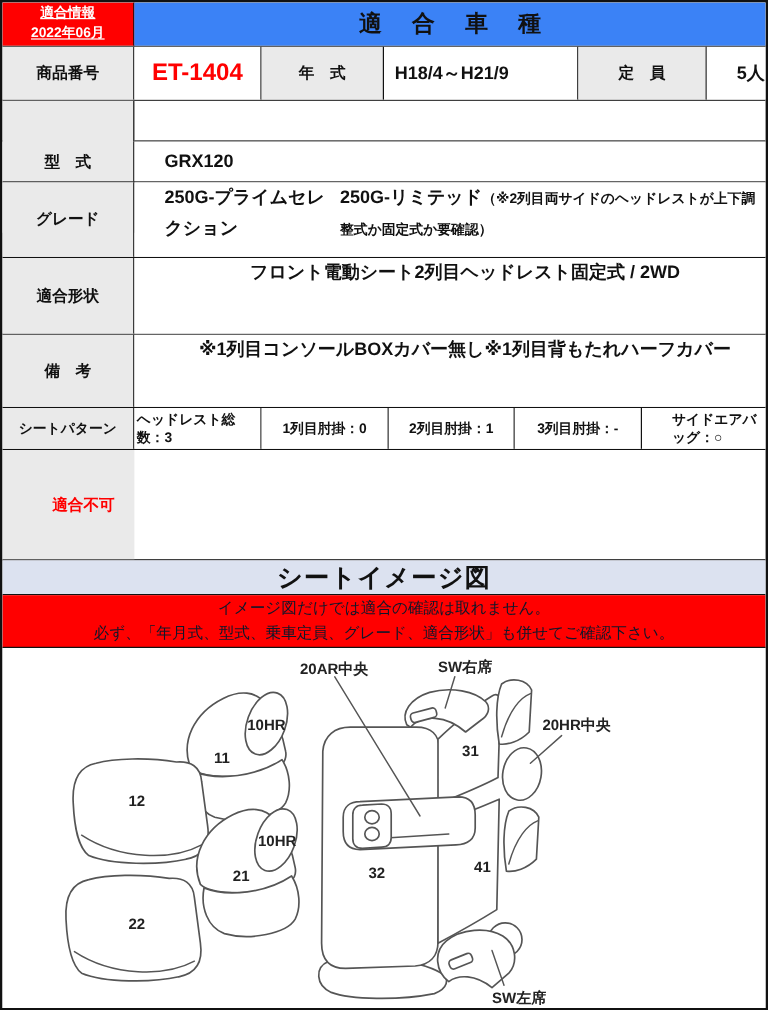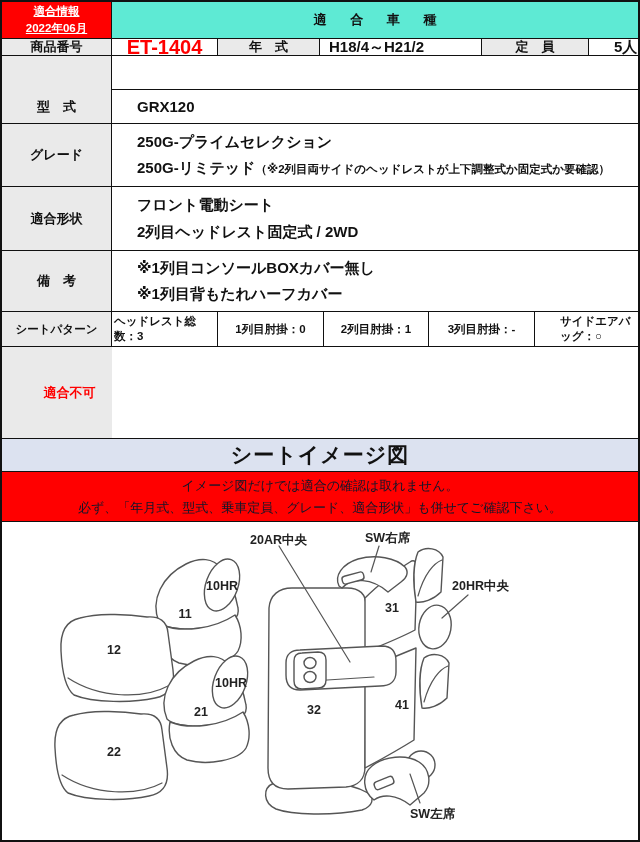--- a/index.html
+++ b/index.html
@@ -6,31 +6,31 @@
   body { background:#fff; font-family:"Liberation Sans","DejaVu Sans",sans-serif; }
   .sheet {
     width:640px; height:842px; margin:0 auto; background:#fff;
     border:2px solid #111; display:flex; flex-direction:column; overflow:hidden;
   }
   .row { display:flex; border-bottom:1px solid #111; flex:0 0 auto; }
   .cell { display:flex; align-items:center; border-right:1px solid #111; overflow:hidden; }
   .cell:last-child { border-right:none;padding-left:25px; }
   .label-cell { background:#eaeaea; justify-content:center; font-weight:bold; font-size:13px; color:#111; text-align:center; }
   .value-cell { background:#fff; padding-left:9px; font-weight:bold; font-size:15px; color:#111; }
-  .multiline { flex-direction:column; align-items:flex-start; justify-content:center; line-height:1.75; }
+  .multiline { flex-direction:row; align-items:flex-start; justify-content:center; line-height:1.75; }
   
   .hdr { height:37px; }
   .badge { width:110px; background:#ff0000; color:#fff; font-size:11.5px; font-weight:bold;
            display:flex; flex-direction:column; align-items:center; justify-content:center; line-height:1.5;
            border-right:1px solid #111; }
   .badge span { text-decoration:underline; }
-  .title-bar { flex:1; background:#5eead4; display:flex; align-items:center; justify-content:center;
-               font-size:13px; font-weight:bold; letter-spacing:10px; color:#111; text-indent:10px; }
+  .title-bar { flex:1; background:#3b82f6; display:flex; align-items:center; justify-content:center;
+               font-size:19px; font-weight:bold; letter-spacing:10px; color:#111; text-indent:10px; }
   
-  .r-product { height:17px; } .r-name { height:34px;flex-direction:column; } .r-model { height:34px; }
+  .r-product { height:45px; } .r-name { height:34px;flex-direction:column; } .r-model { height:34px; }
   .r-grade { height:63px; } .r-shape { height:64px; } .r-notes { height:61px; }
   .r-pattern { height:35px; } .r-ng { height:92px; }
   .w-label { width:110px; flex:0 0 110px; }
   .w-code { width:106px; flex:0 0 106px; justify-content:center; padding-left:0; }
   .w-year { width:102px; flex:0 0 102px; }
   .w-yearval { width:162px; flex:0 0 162px; }
   .w-cap { width:107px; flex:0 0 107px; }
   .code-text { color:#ff0000; font-size:20px; font-weight:bold; }
   .grade-note { font-size:11.5px; }
   .pat-cell { justify-content:center; font-size:11.5px; font-weight:bold; background:#fff; color:#111; padding:0 2px; }
@@ -61,21 +61,21 @@
     </div>
     <div class="title-bar">適 合 車 種</div>
   </div>
 
   <div class="row r-product">
     <div class="cell label-cell w-label">商品番号</div>
     <div class="cell value-cell w-code">
       <span class="code-text">ET-1404</span>
     </div>
     <div class="cell label-cell w-year">年　式</div>
-    <div class="cell value-cell w-yearval">H18/4～H21/2</div>
+    <div class="cell value-cell w-yearval">H18/4～H21/9</div>
     <div class="cell label-cell w-cap">定　員</div>
     <div class="cell value-cell" style="flex:1;">5人</div>
   </div>
 
   <div class="row r-name">
     <div class="cell label-cell w-label">車　名</div>
     <div class="cell value-cell" style="flex:1;">マークX</div>
   </div>
 
   <div class="row r-model">

